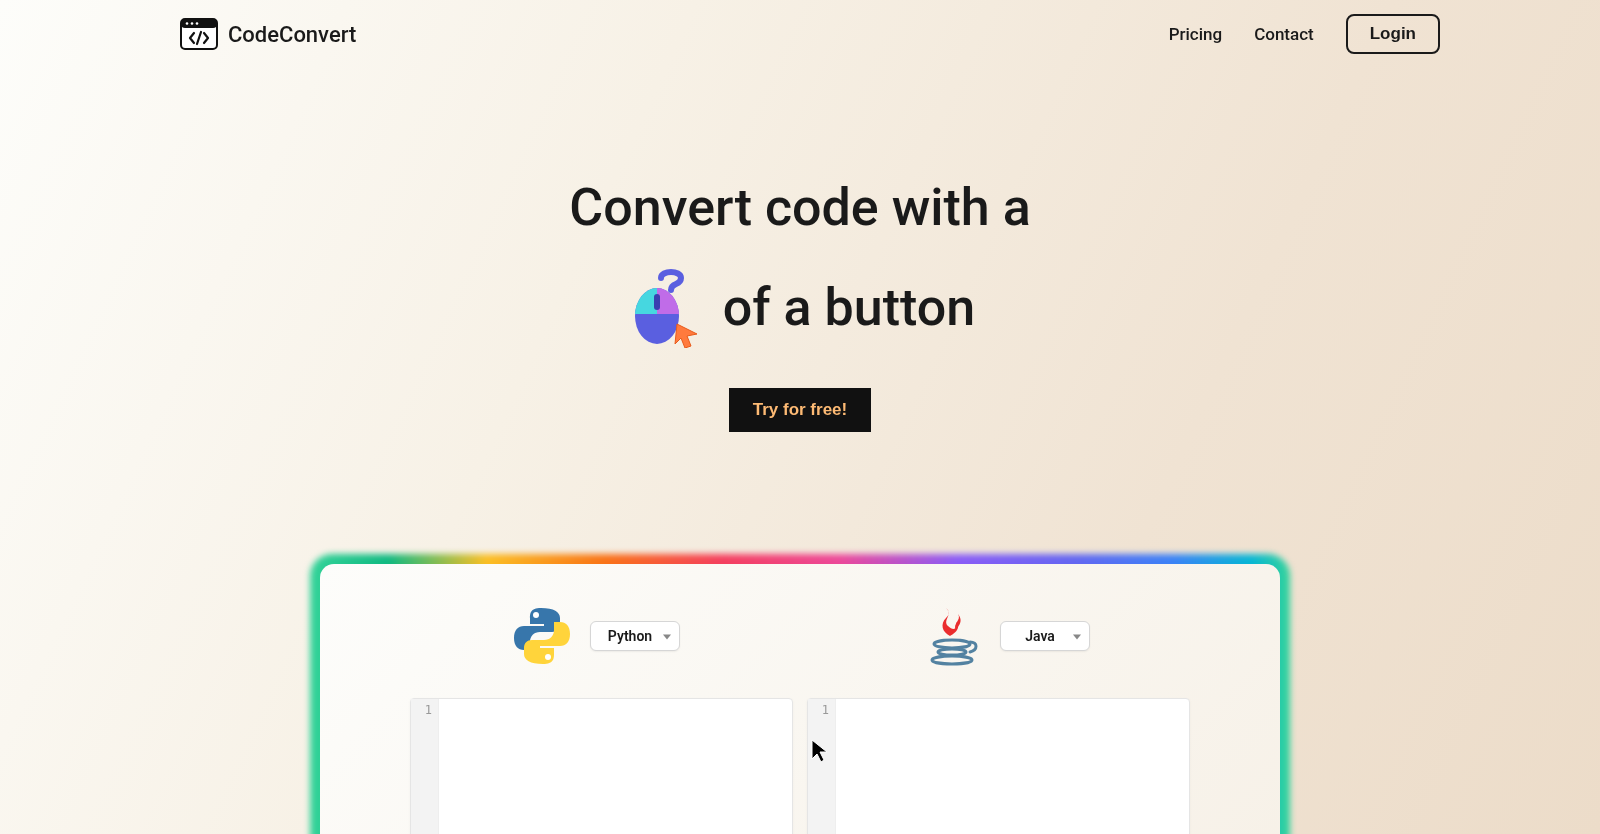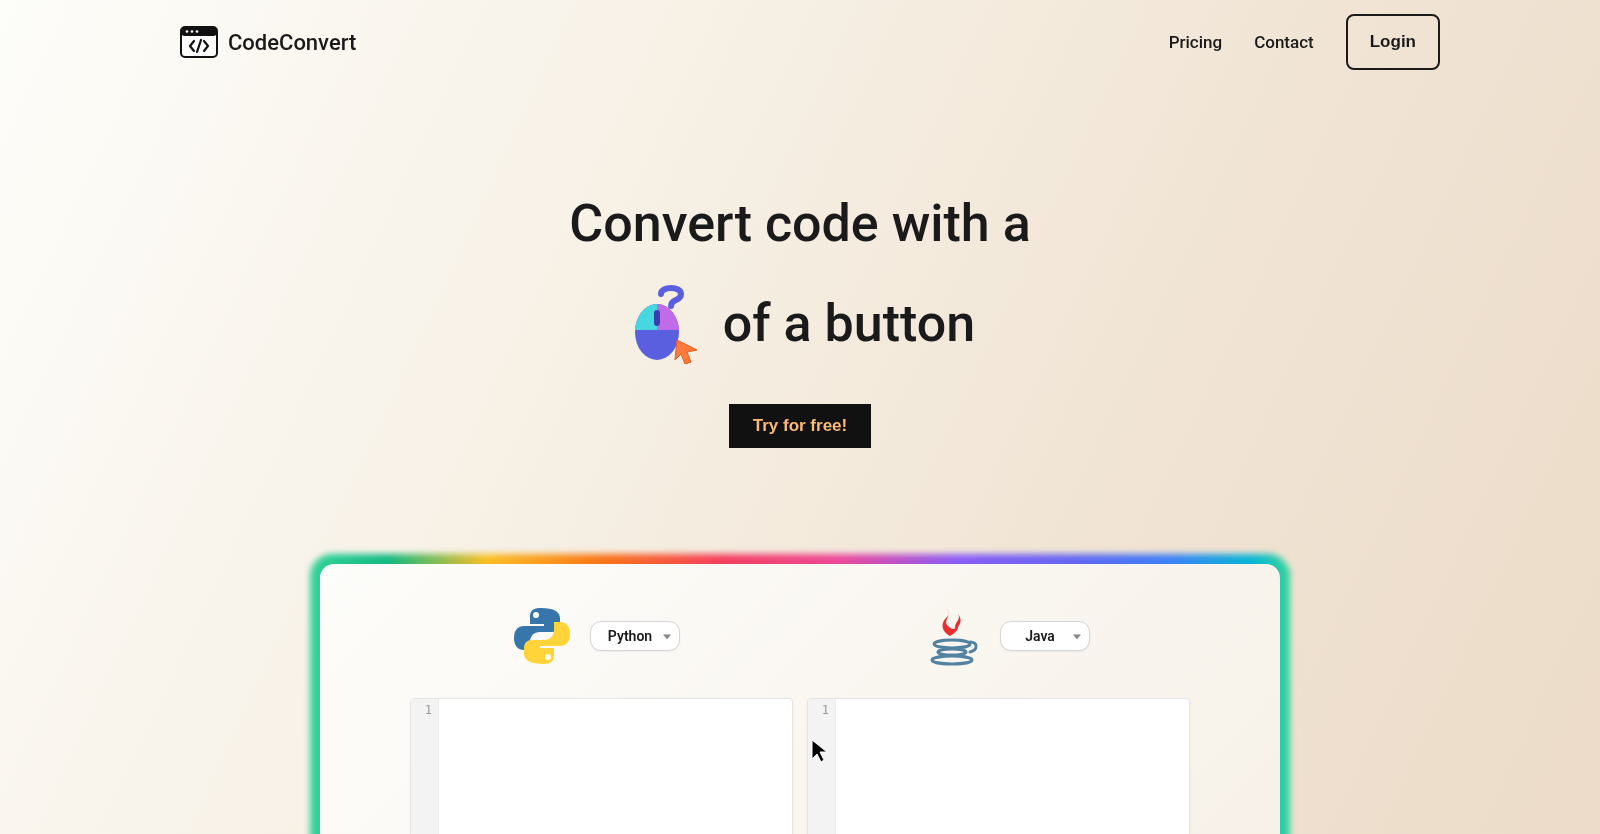--- a/index.html
+++ b/index.html
@@ -49,21 +49,21 @@
     color: #1a1a1a;
     font-weight: 500;
     cursor: pointer;
   }
   .login-btn {
     font-size: 17px;
     font-weight: 600;
     color: #1a1a1a;
     border: 2px solid #1a1a1a;
     border-radius: 8px;
-    padding: 16px 22px;
+    padding: 8px 22px;
     background: transparent;
     cursor: pointer;
   }
 
   
   .hero {
     text-align: center;
     padding-top: 110px;
   }
   .headline {
@@ -149,21 +149,21 @@
   .lang-icon {
     width: 64px;
     height: 64px;
     display: flex;
     align-items: center;
     justify-content: center;
   }
   .lang-select {
     border: 1px solid #d6d6d6;
     background: #fff;
-    border-radius: 11px;
+    border-radius: 6px;
     padding: 6px 24px 6px 14px;
     font-size: 14px;
     font-weight: 600;
     color: #1a1a1a;
     box-shadow: 0 1px 2px rgba(0,0,0,0.06);
     appearance: none;
     position: relative;
     min-width: 90px;
     text-align: center;
   }

